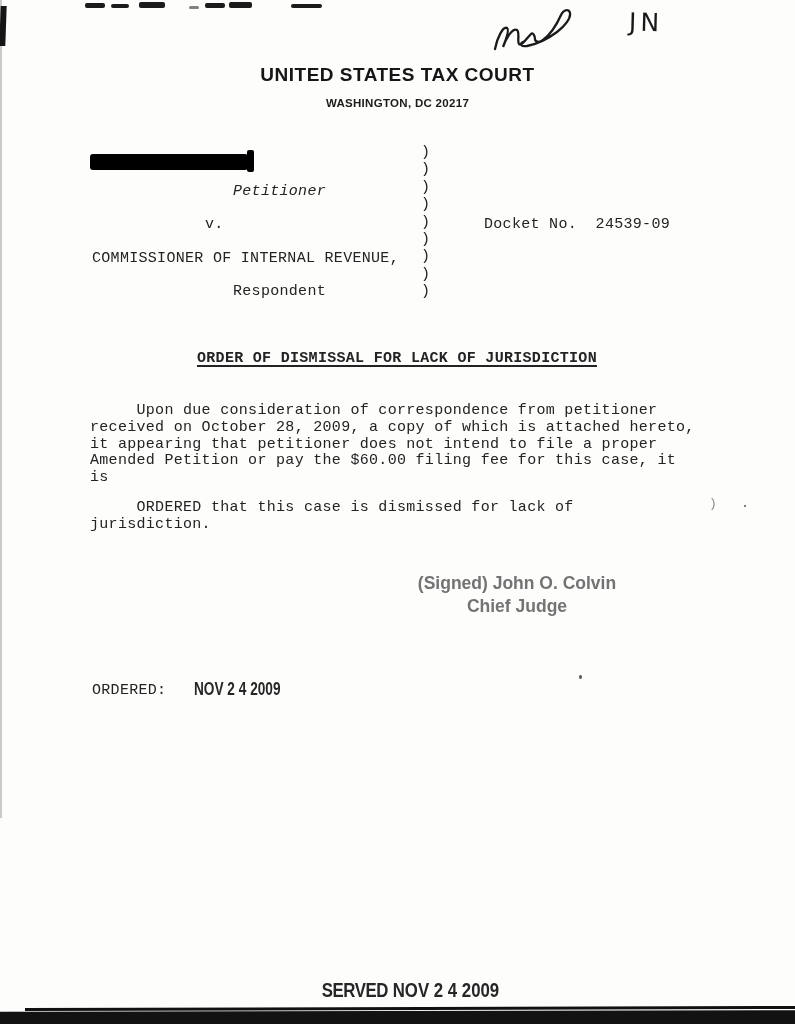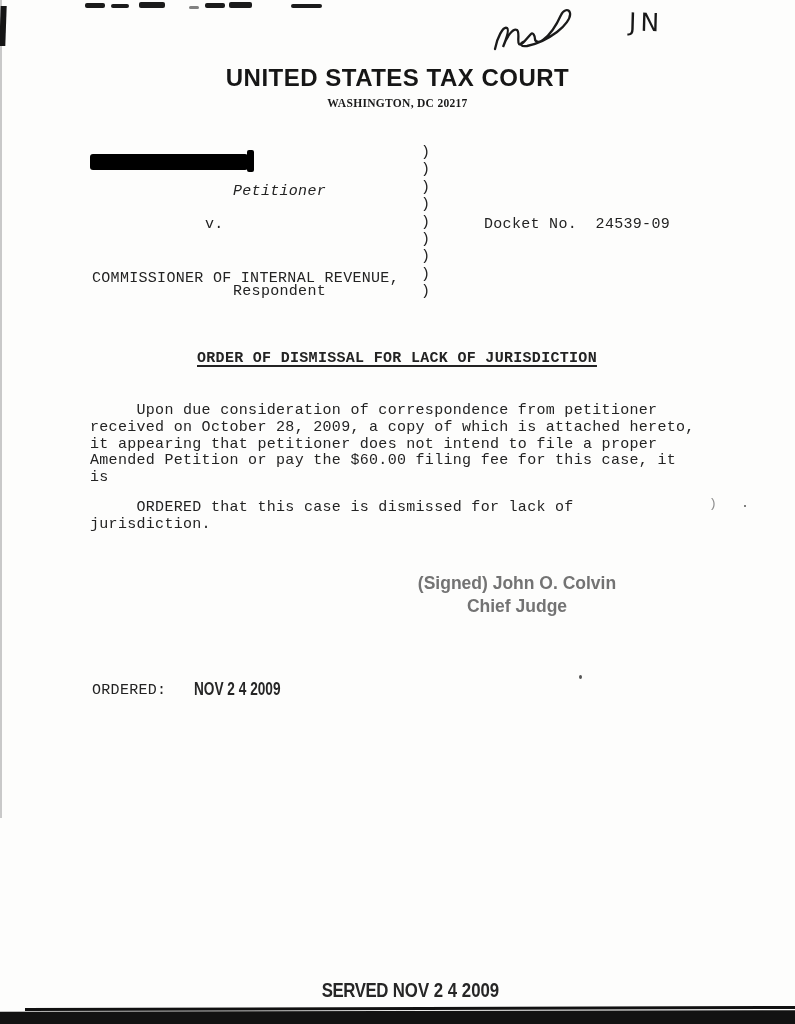--- a/index.html
+++ b/index.html
@@ -13,25 +13,25 @@
   .mono{
     font-family:"Liberation Mono", monospace;
     font-size:15px;line-height:16.8px;letter-spacing:0.3px;
     color:#232323;white-space:pre;
   }
   .mono-block{white-space:pre;}
   
   .court-name{
     left:0;right:0;top:64px;text-align:center;
     font-family:"Liberation Sans", sans-serif;font-weight:700;
-    font-size:24px;letter-spacing:0.5px;color:#161616;
+    font-size:19px;letter-spacing:0.5px;color:#161616;
   }
   .court-address{
     left:0;right:0;top:97px;text-align:center;
-    font-family:Liberation Serif, serif;font-weight:700;
+    font-family:Liberation Sans, sans-serif;font-weight:700;
     font-size:11.5px;letter-spacing:0.3px;color:#1a1a1a;
   }
   
   .redaction-bar{left:90px;top:154px;width:158px;height:16px;background:#000;border-radius:3px;}
   .redaction-nub{left:247px;top:150px;width:7px;height:22px;background:#000;border-radius:2px;}
   .paren-col{left:421px;top:144px;line-height:17.4px;}
   .docket{left:468px;top:217px;margin-left:16px;}
   
   .order-title{
     left:197px;top:351px;font-weight:700;
@@ -102,21 +102,21 @@
 )
 )
 )
 )
 )
 )
 )</div>
 
   <div class="abs mono" style="left:233px;top:184px;font-style:italic;">Petitioner</div>
   <div class="abs mono" style="left:205px;top:217px;">v.</div>
-  <div class="abs mono" style="left:92px;top:251px;margin-top:20px;">COMMISSIONER OF INTERNAL REVENUE,</div>
+  <div class="abs mono" style="left:92px;top:251px;">COMMISSIONER OF INTERNAL REVENUE,</div>
   <div class="abs mono" style="left:233px;top:284px;">Respondent</div>
 
   <div class="abs mono docket">Docket No.  24539-09</div>
 
   <div class="abs mono order-title">ORDER OF DISMISSAL FOR LACK OF JURISDICTION</div>
 
   <div class="abs mono mono-block" style="left:90px;top:403px;">     Upon due consideration of correspondence from petitioner
 received on October 28, 2009, a copy of which is attached hereto,
 it appearing that petitioner does not intend to file a proper
 Amended Petition or pay the $60.00 filing fee for this case, it

